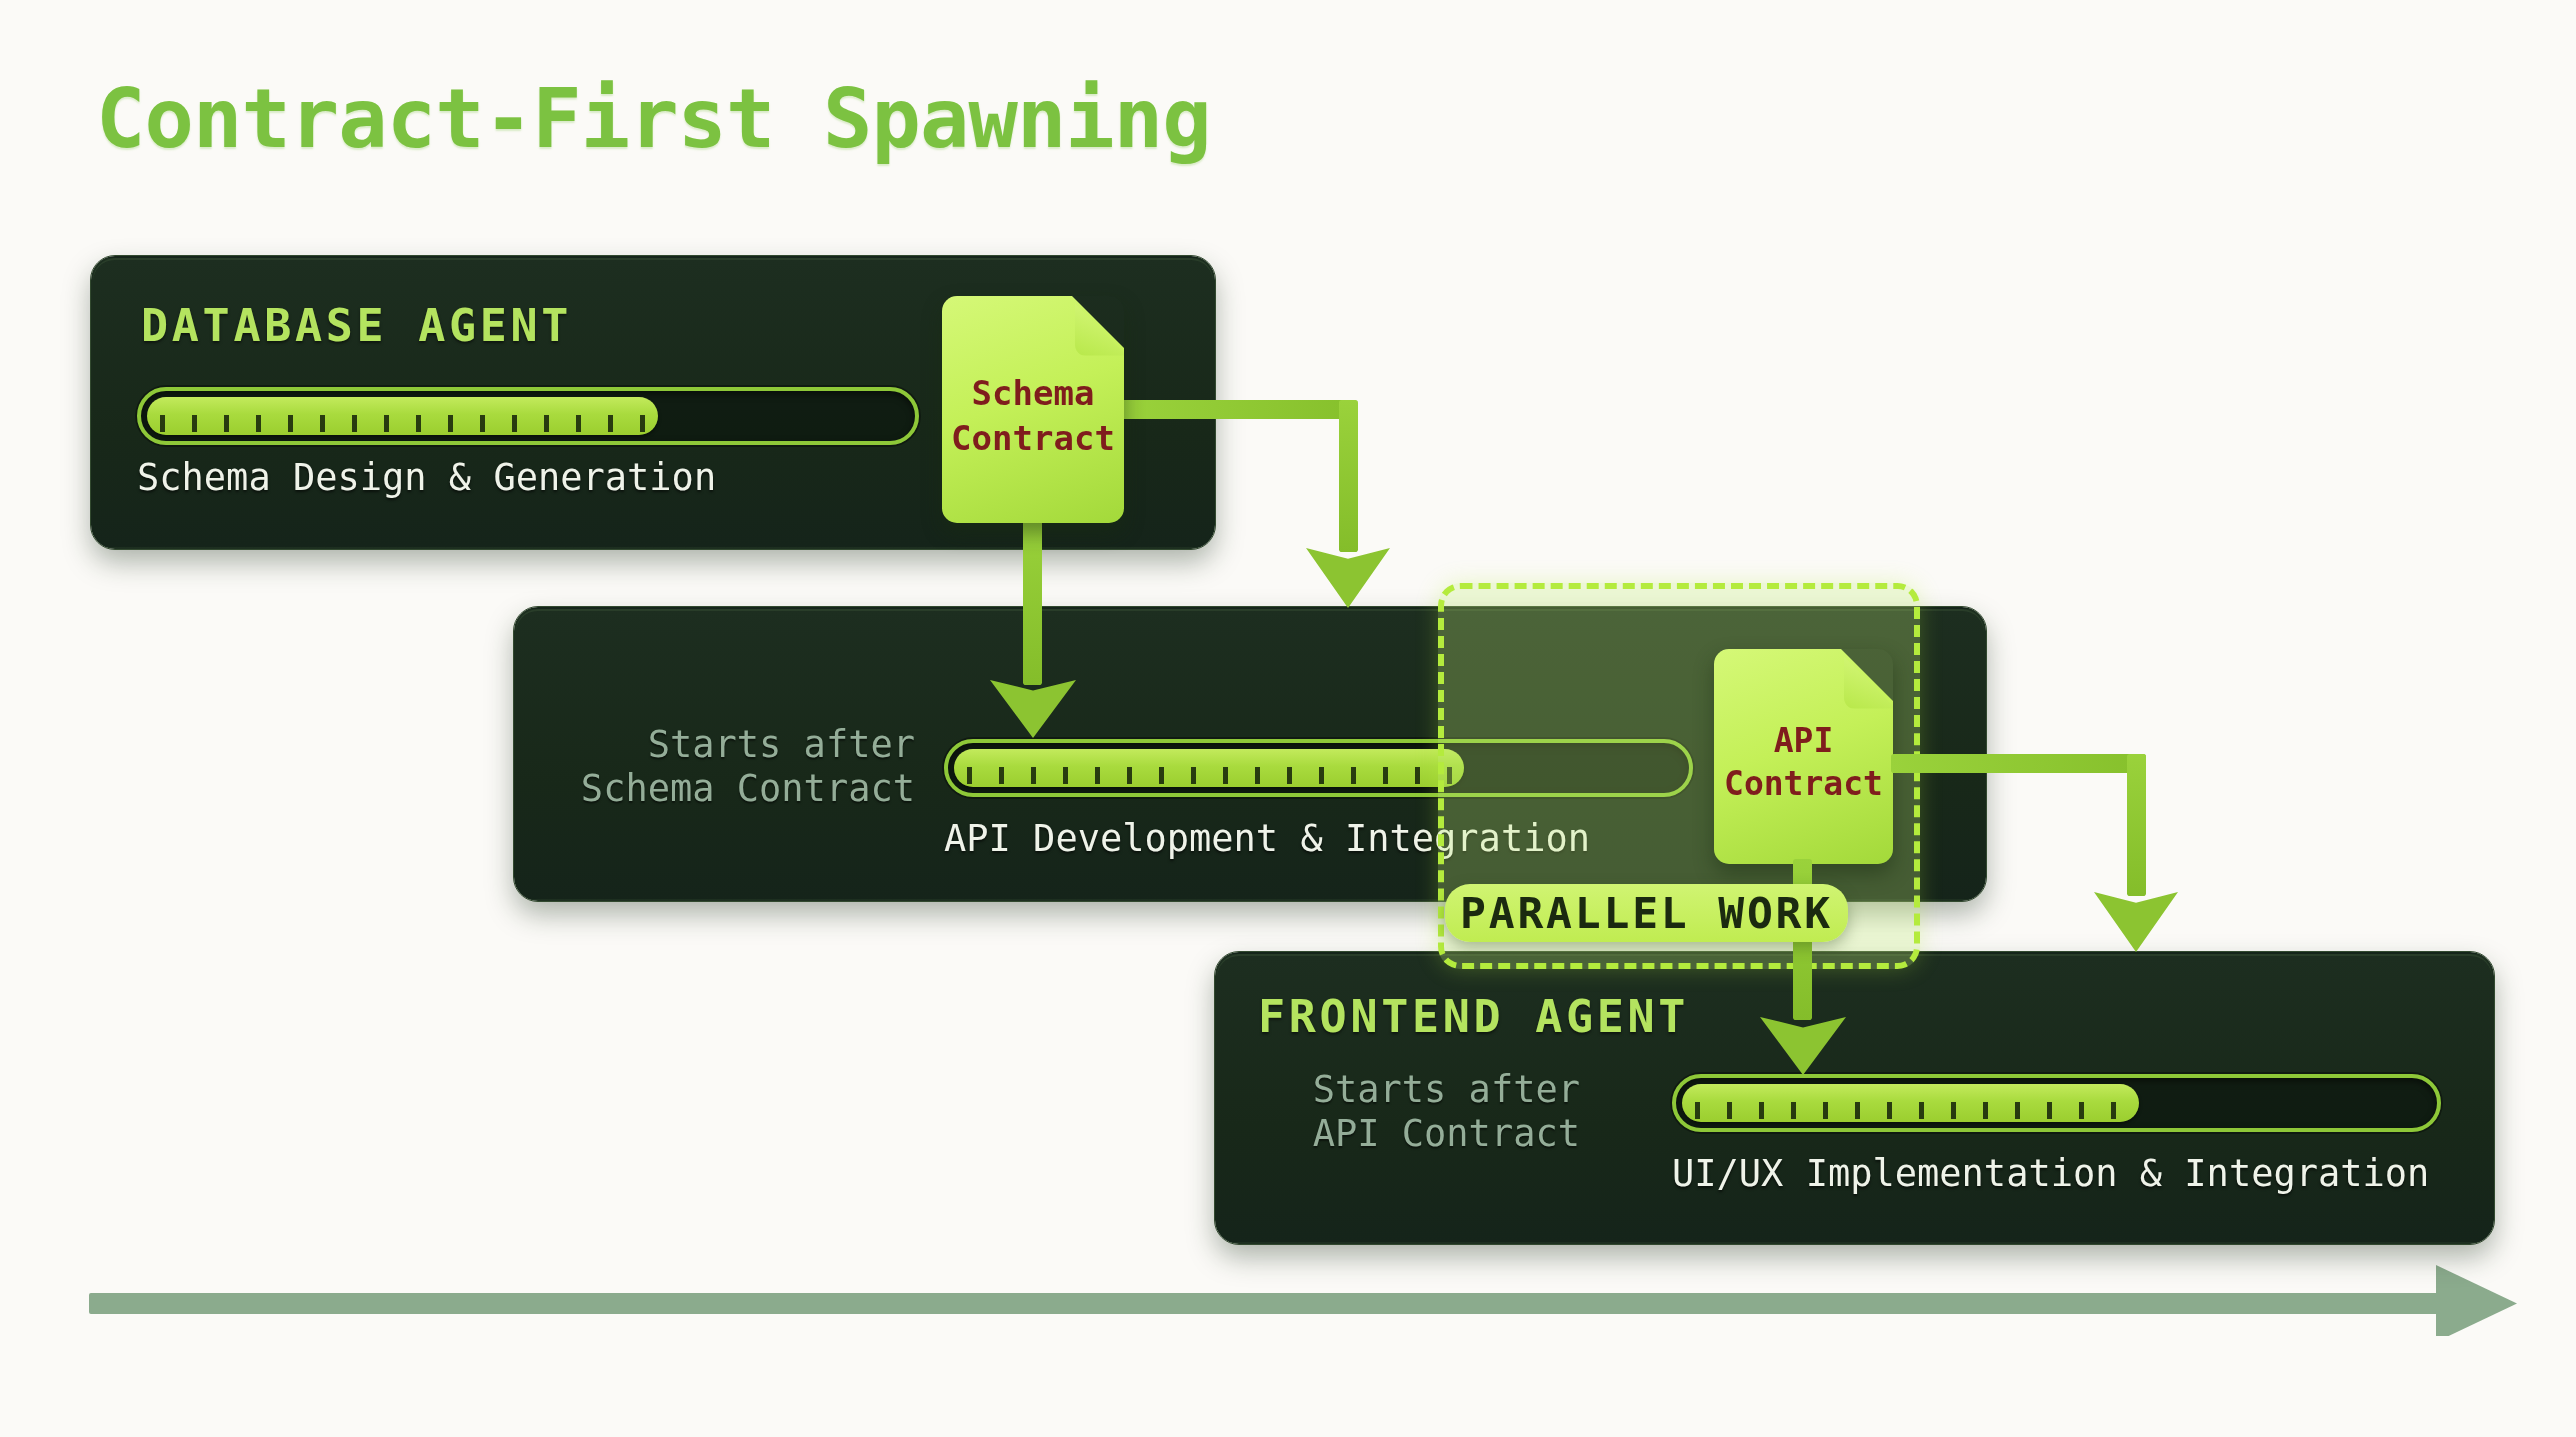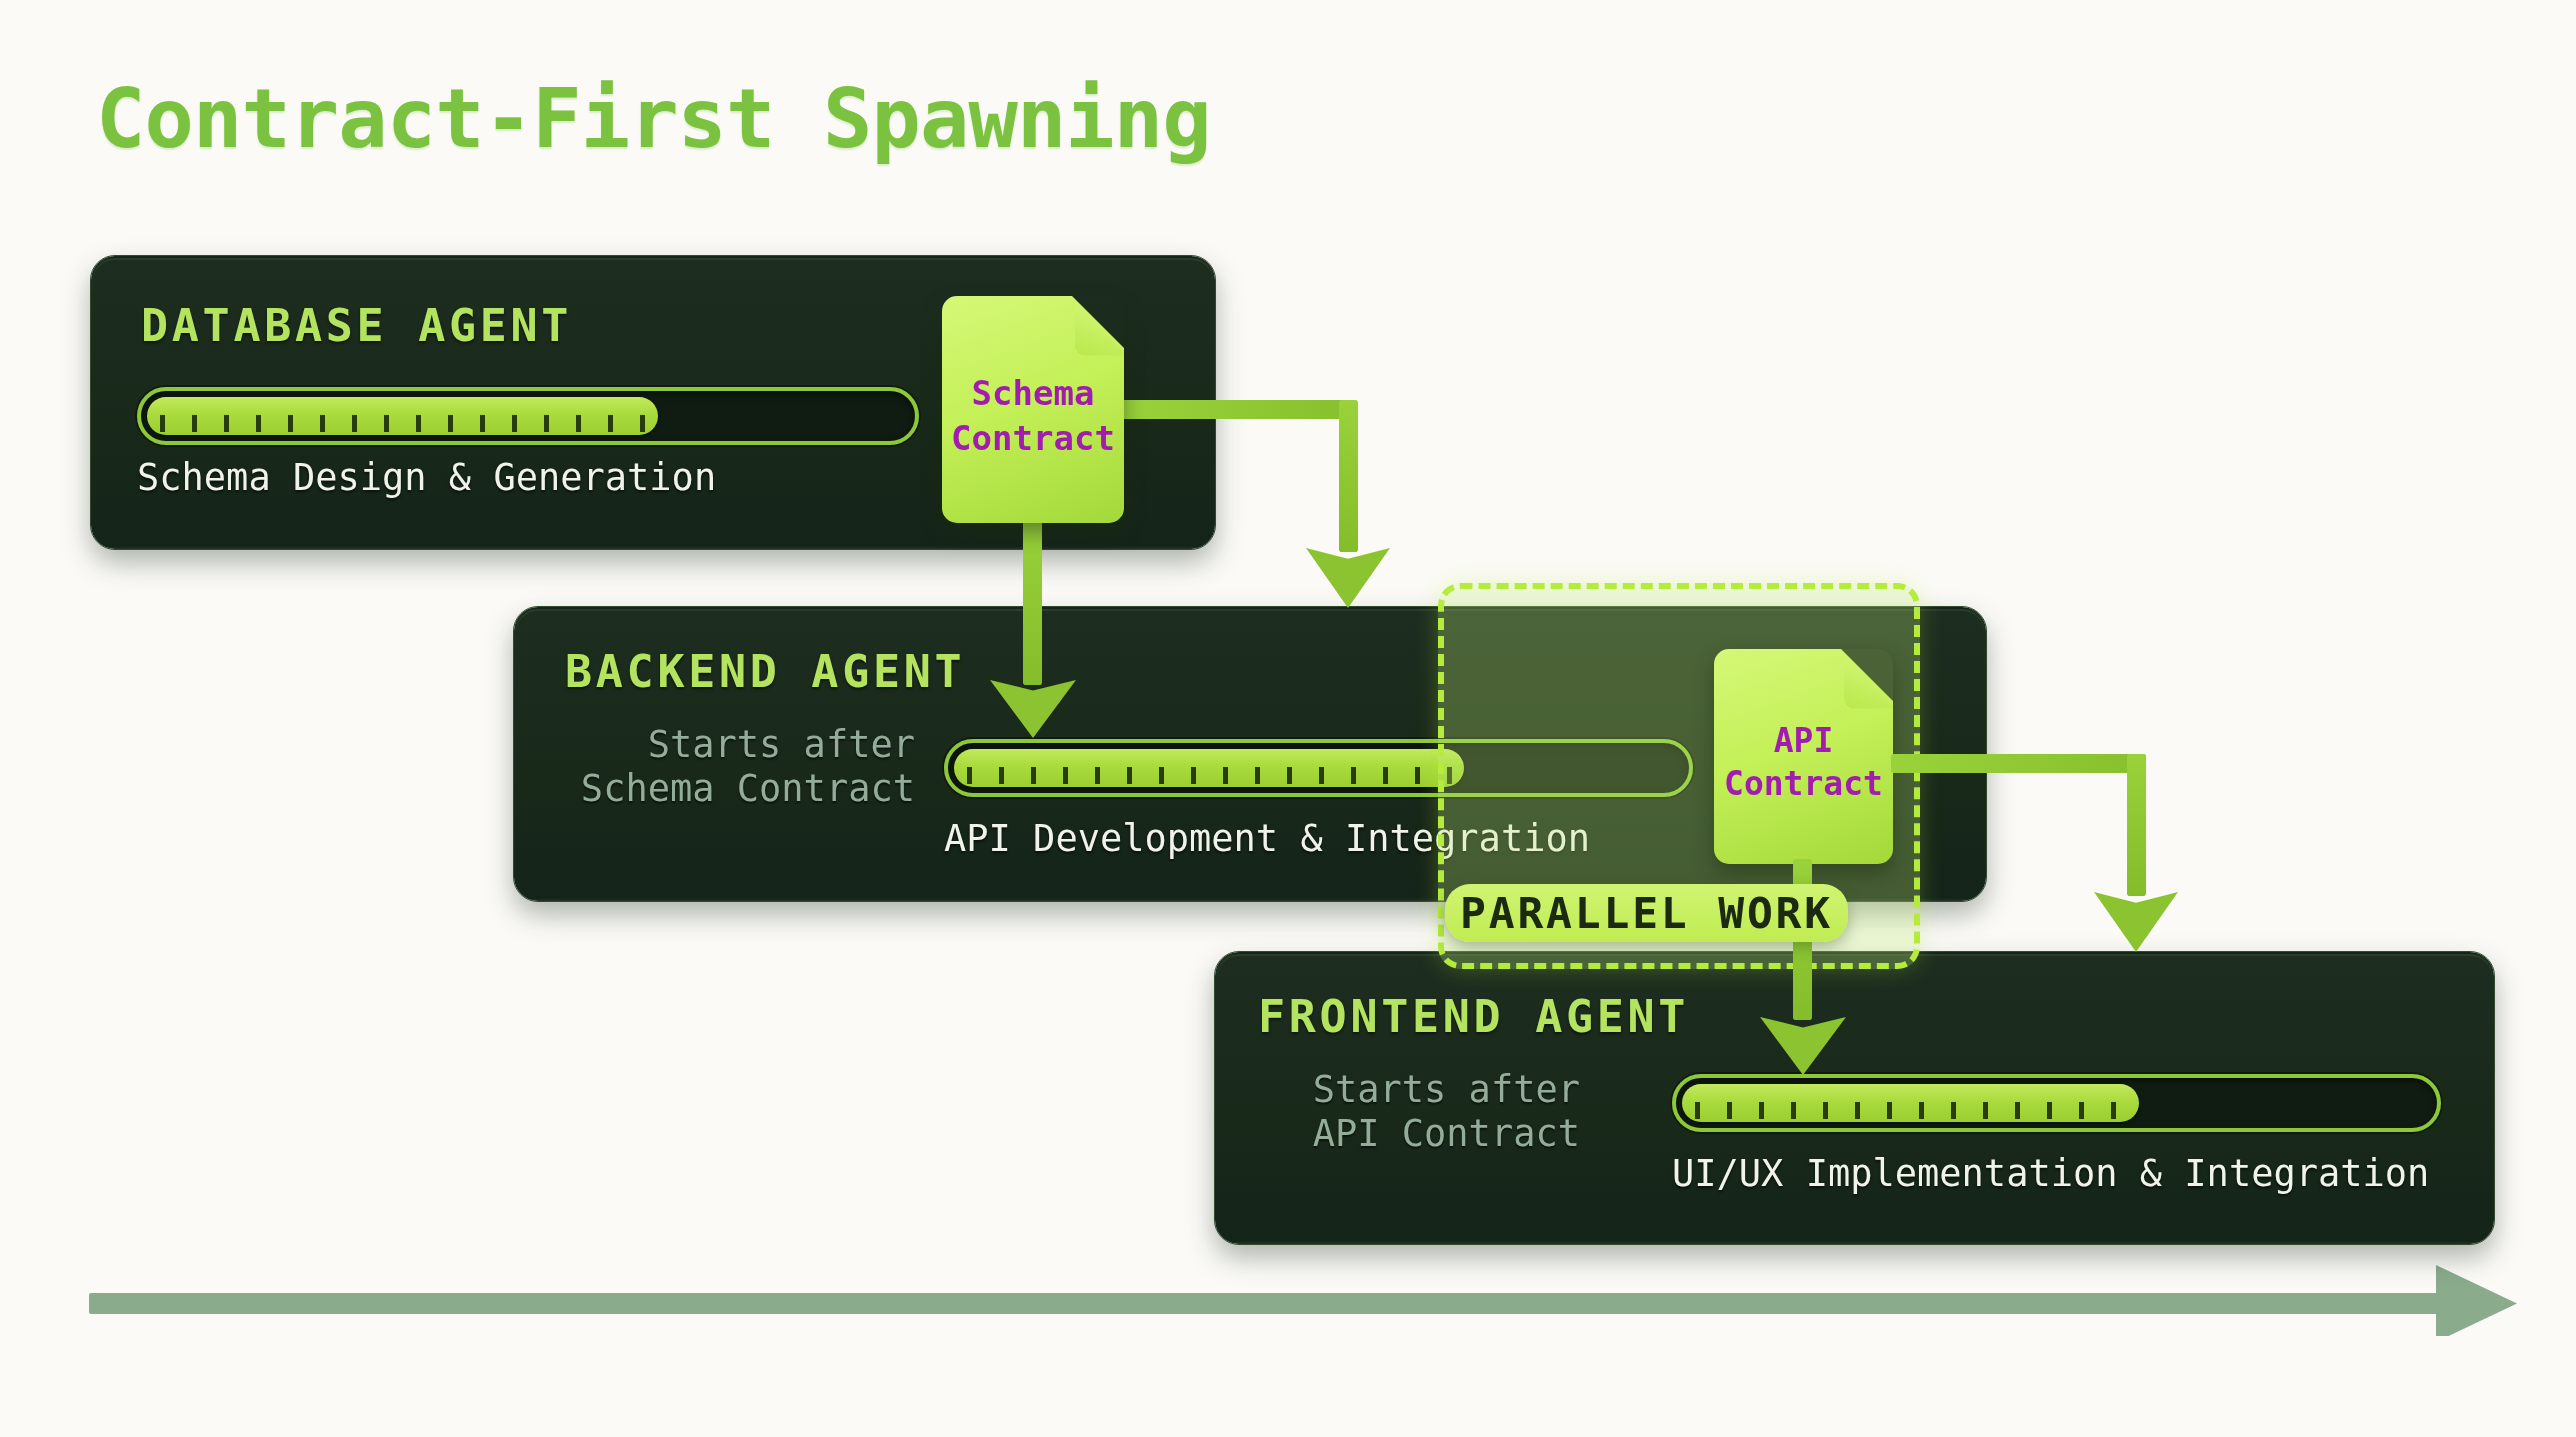--- a/index.html
+++ b/index.html
@@ -64,21 +64,21 @@
   .doc-fold{
     position:absolute;top:7.5px;right:-2.8px;width:52px;height:52px;
     background:linear-gradient(200deg,#d9f97f 0%,#b8e84a 100%);
     -webkit-clip-path:polygon(0 0,100% 100%,0 100%);
     clip-path:polygon(0 0,100% 100%,0 100%);
     border-bottom-left-radius:11.2px;
   }
   .doc-text{
     position:absolute;inset:0;display:flex;flex-direction:column;
     align-items:center;justify-content:center;padding-top:12px;
-    font-size:34px;font-weight:bold;line-height:1.3;color:#a21caf;text-align:center;
+    font-size:34px;font-weight:bold;line-height:1.3;color:#7f1d1d;text-align:center;
   }
 
   
   .shaft-h{background:linear-gradient(90deg,#9ad23b,#86c02c);height:19px;border-radius:2.8px;}
   .shaft-v{background:linear-gradient(180deg,#9ad23b,#84bd2a);width:19px;border-radius:2.8px;}
   .head-down{
     background:#8cc431;
     -webkit-clip-path:polygon(0 0,50% 18%,100% 0,50% 100%);
     clip-path:polygon(0 0,50% 18%,100% 0,50% 100%);
   }
@@ -123,21 +123,20 @@
     <div class="abs agent-name" style="left:48px;top:28px;margin-top:13px;">DATABASE AGENT</div>
     <div class="abs bar" style="left:44px;top:129px;width:782px;height:58px;">
       <div class="fill" style="width: 67%;">
         <div class="ticks"></div>
       </div>
     </div>
     <div class="abs task" style="left:44px;top:198px;">Schema Design &amp; Generation</div>
   </div>
 
   <div class="abs card" style="left:514px;top:607px;width:1468px;height:290px;">
-    <div class="abs agent-name" style="left:49px;top:36px;">BACKEND AGENT</div>
     <div class="abs note" style="left:51px;top:114px;width:348px;">
       <div>Starts after</div>
       <div>Schema Contract</div>
     </div>
     <div class="abs bar" style="left:428px;top:130px;width:749px;height:58px;">
       <div class="fill" style="width: 70%;">
         <div class="ticks"></div>
       </div>
     </div>
     <div class="abs task" style="left:428px;top:208px;">API Development &amp; Integration</div>

